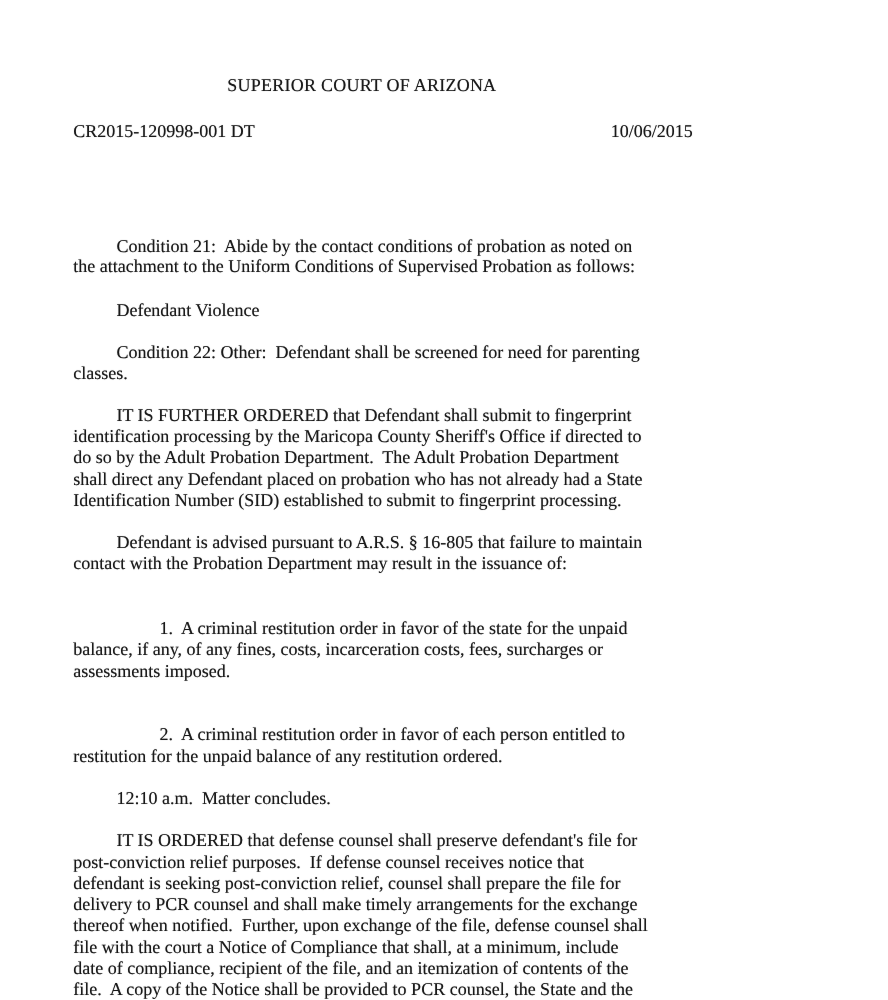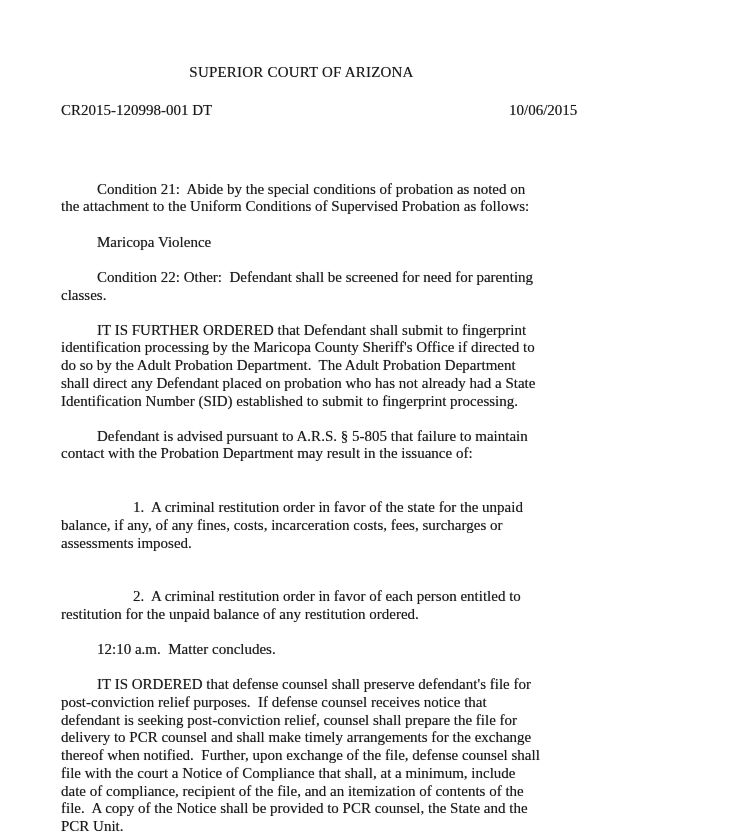--- a/index.html
+++ b/index.html
@@ -25,21 +25,21 @@
   .title-block {
     text-align: center;
     margin-bottom: 20px;
   }
   .title-line {
     letter-spacing: 0.2px;
   }
   .case-line {
     position: relative;
     height: 18px;
-    margin-bottom: 61px;
+    margin-bottom: 78px;
   }
   .case-number {
     position: absolute;
     left: 0;
     top: 0;
     white-space: nowrap;
   }
   .case-date {
     position: absolute;
     left: 448px;
@@ -67,24 +67,24 @@
   <div class="title-block">
     <div class="title-line">SUPERIOR COURT OF ARIZONA</div>
   </div>
 
   <div class="case-line">
     <span class="case-number">CR2015-120998-001 DT</span>
     <span class="case-date">10/06/2015</span>
   </div>
 
   <div class="body-text">
-    <p>Condition 21:  Abide by the special conditions of probation as noted on the attachment to the Uniform Conditions of Supervised Probation as follows:</p>
-    <p>Maricopa Violence</p>
+    <p>Condition 21:  Abide by the contact conditions of probation as noted on the attachment to the Uniform Conditions of Supervised Probation as follows:</p>
+    <p>Defendant Violence</p>
     <p>Condition 22: Other:  Defendant shall be screened for need for parenting classes.</p>
     <p>IT IS FURTHER ORDERED that Defendant shall submit to fingerprint identification processing by the Maricopa County Sheriff's Office if directed to do so by the Adult Probation Department.  The Adult Probation Department shall direct any Defendant placed on probation who has not already had a State Identification Number (SID) established to submit to fingerprint processing.</p>
-    <p>Defendant is advised pursuant to A.R.S. § 5-805 that failure to maintain contact with the Probation Department may result in the issuance of:</p>
+    <p>Defendant is advised pursuant to A.R.S. § 16-805 that failure to maintain contact with the Probation Department may result in the issuance of:</p>
     <p class="num-item">1.  A criminal restitution order in favor of the state for the unpaid balance, if any, of any fines, costs, incarceration costs, fees, surcharges or assessments imposed.</p>
     <p class="num-item">2.  A criminal restitution order in favor of each person entitled to restitution for the unpaid balance of any restitution ordered.</p>
     <p>12:10 a.m.  Matter concludes.</p>
     <p>IT IS ORDERED that defense counsel shall preserve defendant's file for post-conviction relief purposes.  If defense counsel receives notice that defendant is seeking post-conviction relief, counsel shall prepare the file for delivery to PCR counsel and shall make timely arrangements for the exchange thereof when notified.  Further, upon exchange of the file, defense counsel shall file with the court a Notice of Compliance that shall, at a minimum, include date of compliance, recipient of the file, and an itemization of contents of the file.  A copy of the Notice shall be provided to PCR counsel, the State and the PCR Unit.</p>
   </div>
 
 </div>
 
 </body></html>

